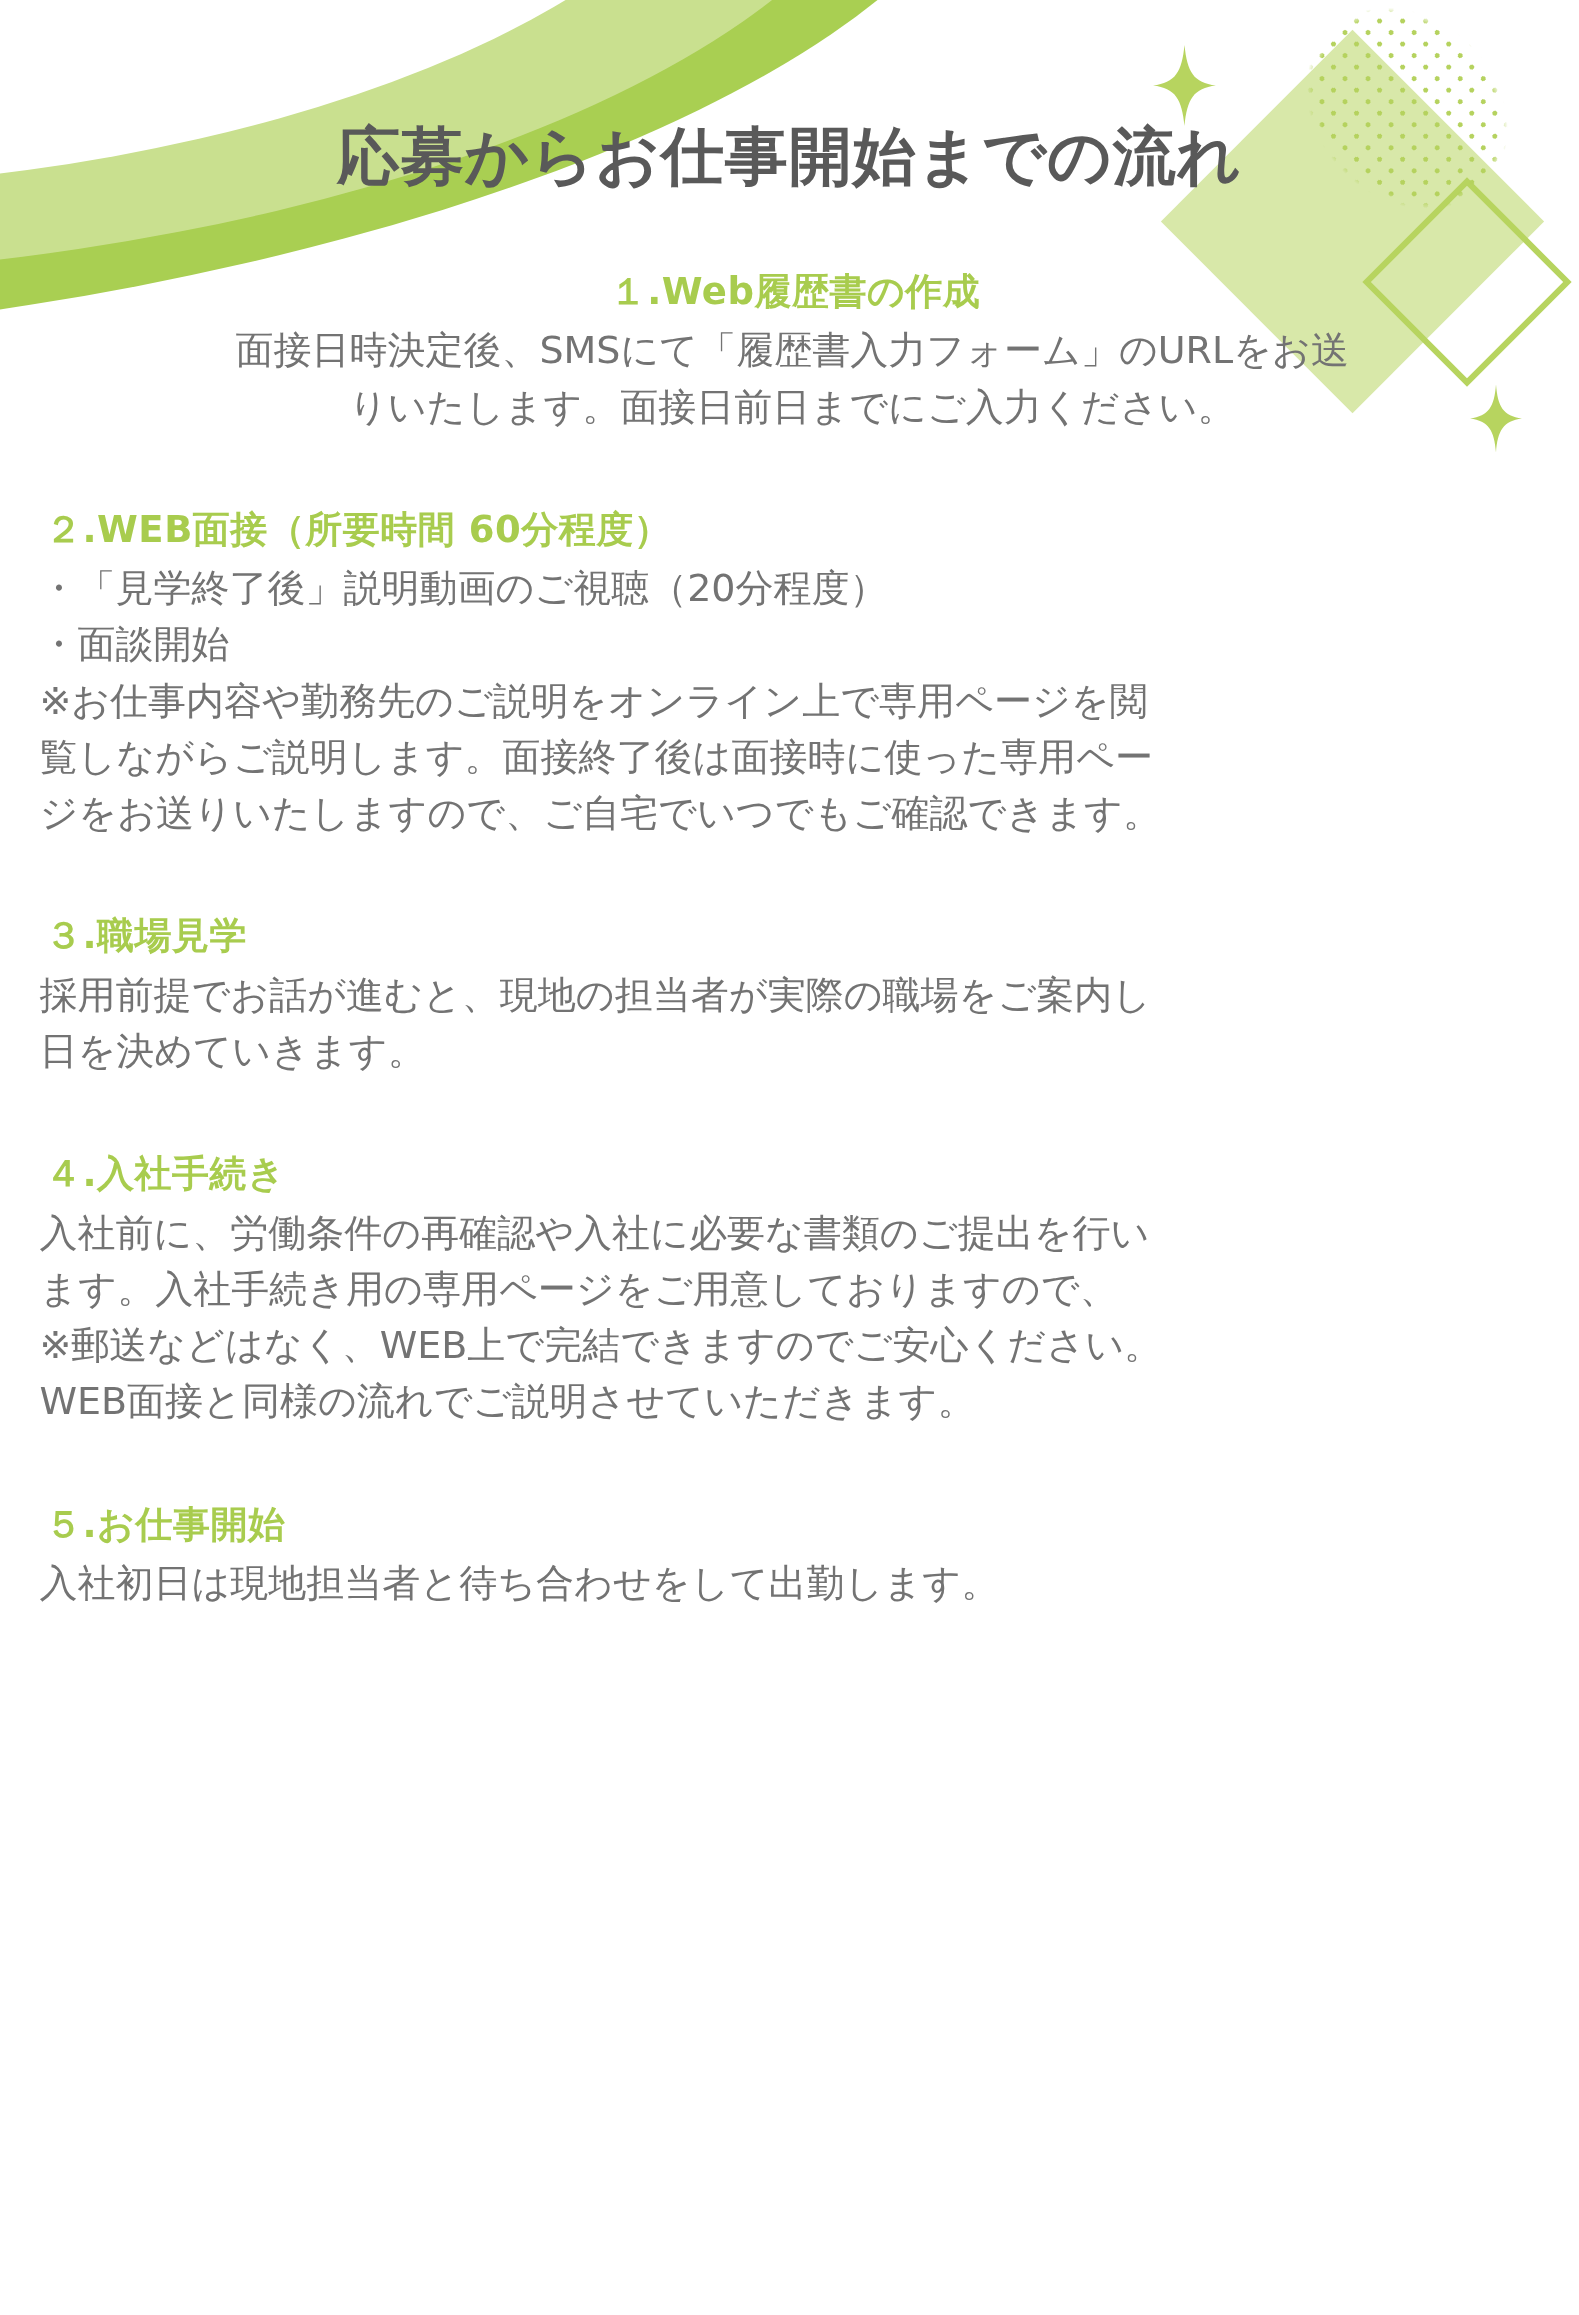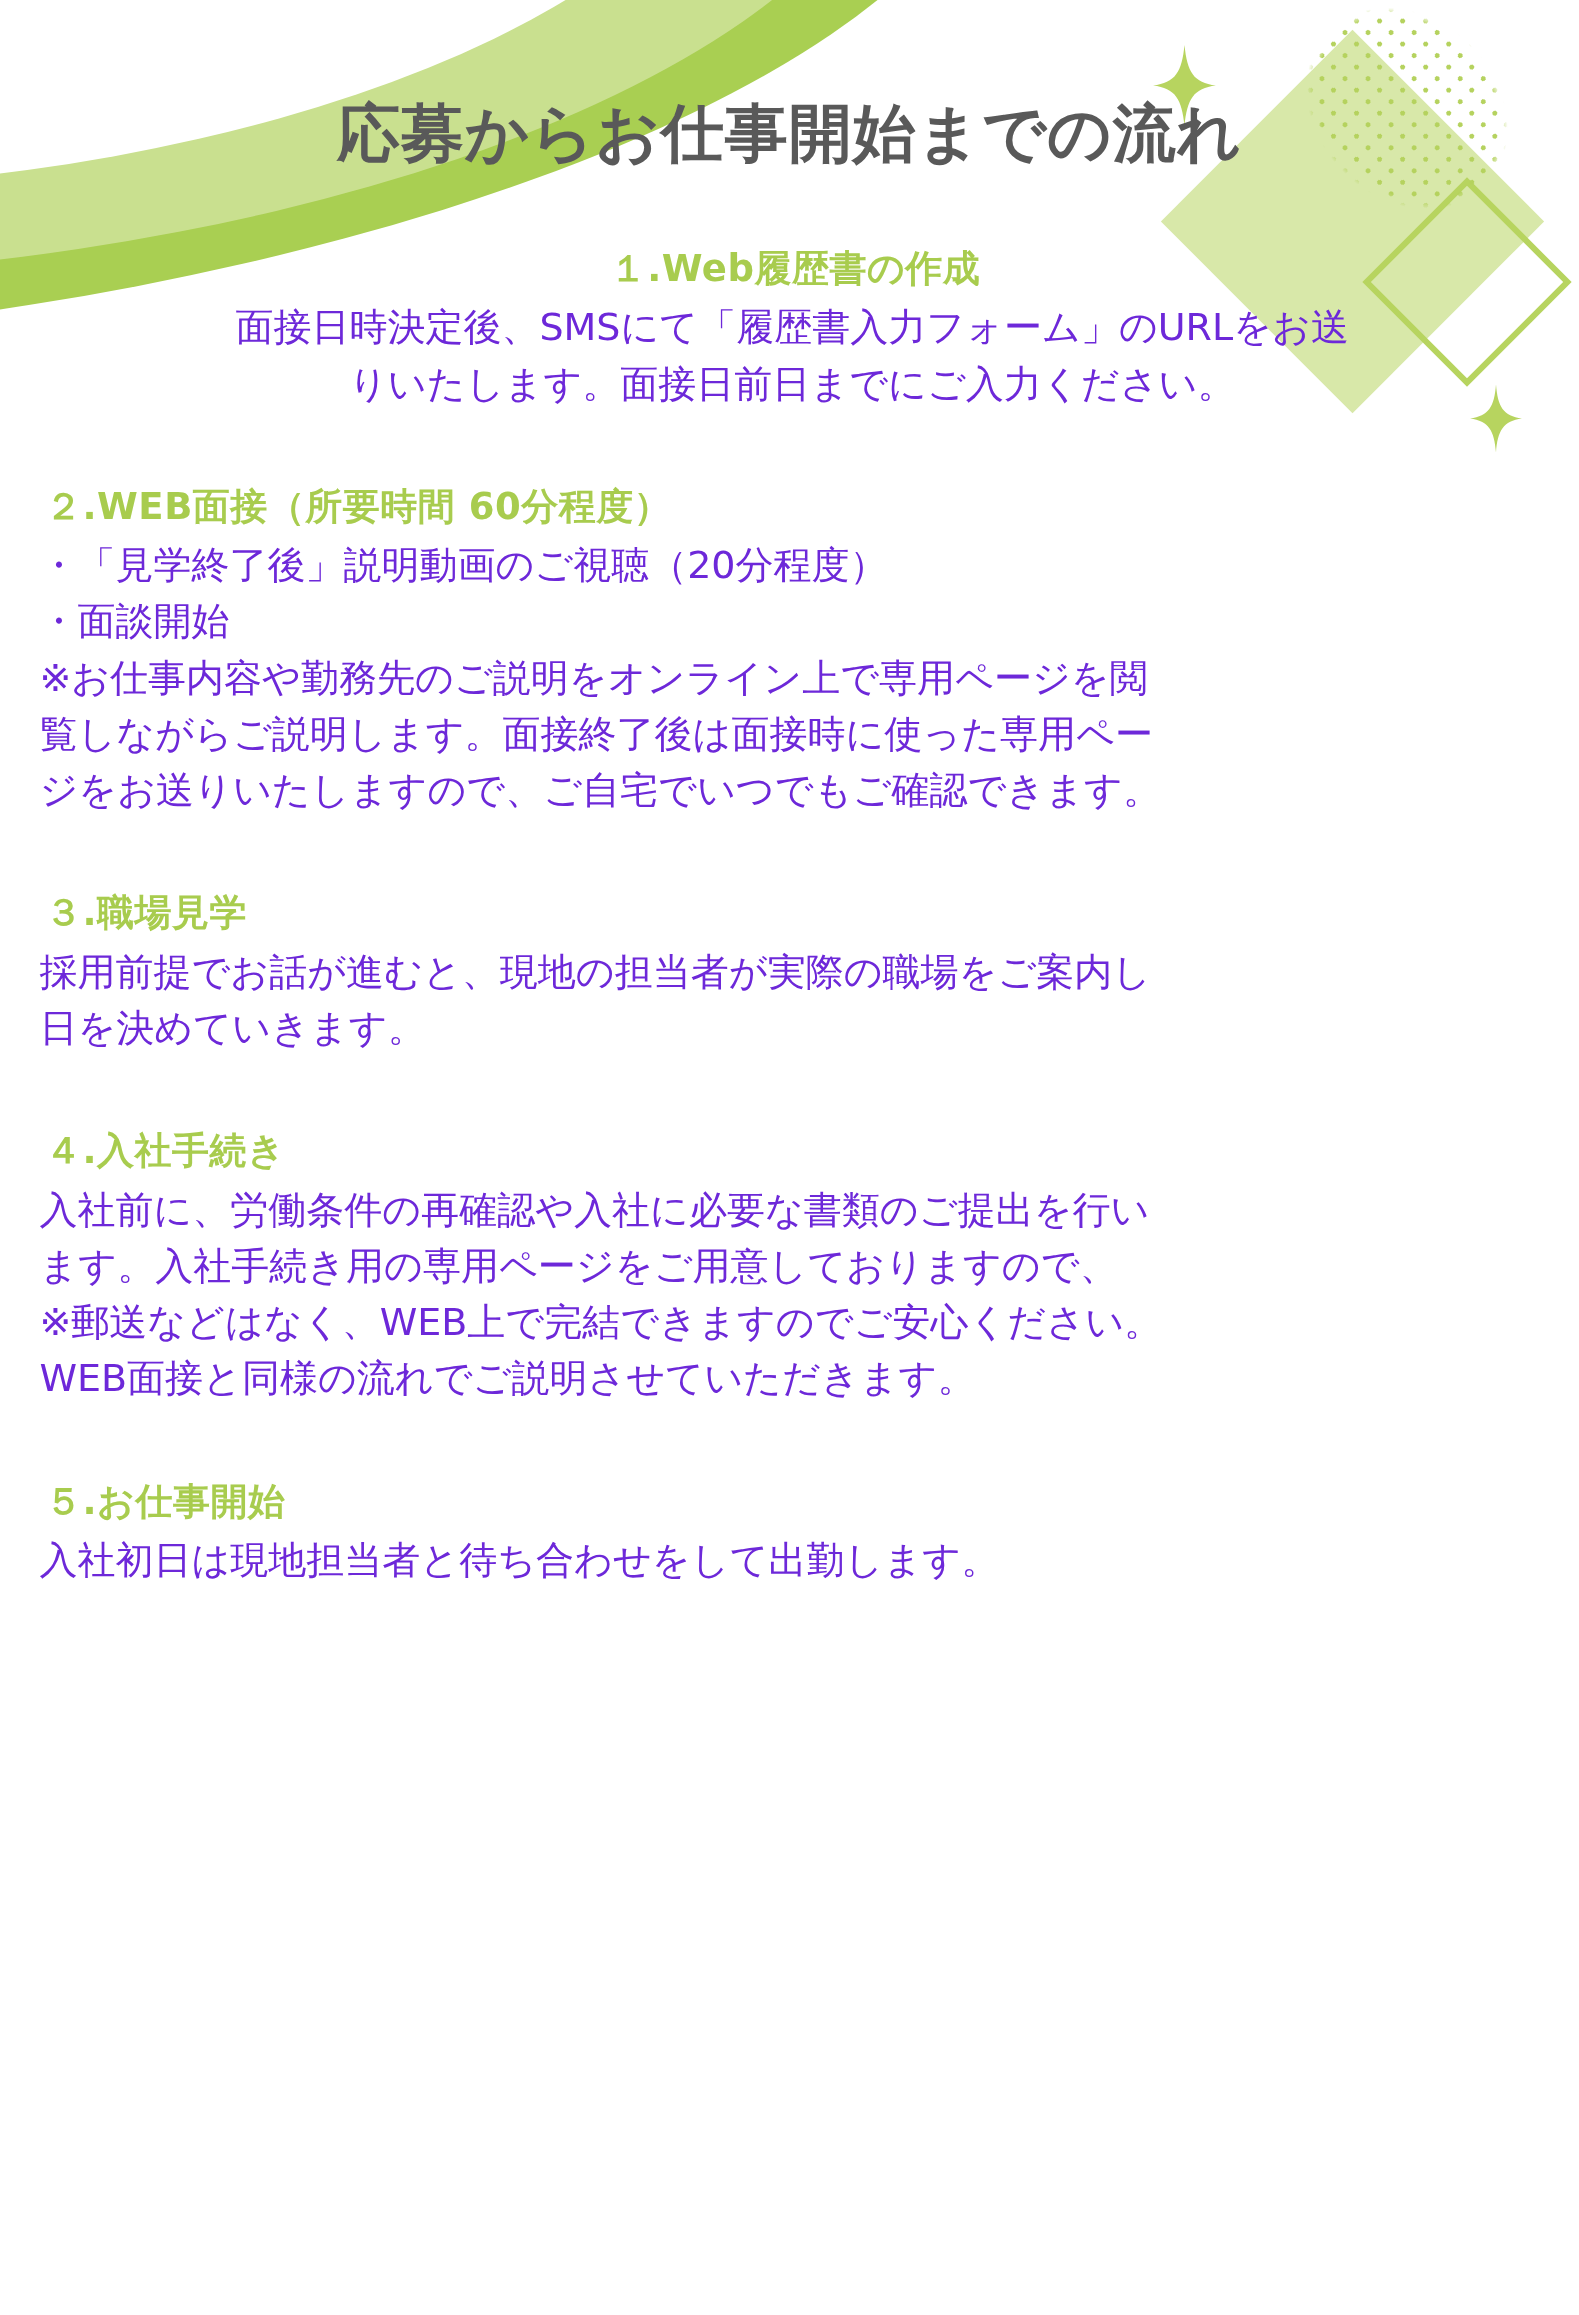--- a/index.html
+++ b/index.html
@@ -96,21 +96,21 @@
 
   
   .page {
     position: relative;
     z-index: 2;
     padding: 0 34px;
     box-sizing: border-box;
   }
   .title {
     margin: 0;
-    padding-top: 91px;
+    padding-top: 114px;
     text-align: center;
     font-size: 63px;
     font-weight: bold;
     letter-spacing: 0.9px;
     color: #595959;
     font-family: "DejaVu Sans", "Liberation Sans", sans-serif;
   }
 
   .section {
     margin-top: 70px;
@@ -123,21 +123,21 @@
     font-size: 37px;
     font-weight: bold;
     color: #a8cc4e;
     letter-spacing: 0.5px;
     margin: 0 0 5.4px 11px;
     font-family: "DejaVu Sans", "Liberation Sans", sans-serif;
   }
   .body-text {
     font-size: 38px;
     line-height: 1.48;
-    color: #6d28d9;
+    color: #737373;
     margin: 0 0 0 5.4px;
     letter-spacing: 0px;
     font-family: "DejaVu Sans", "Liberation Sans", sans-serif;
   }
   .body-text .line {
     display: block;
   }
 </style>
 </head>
 <body>

